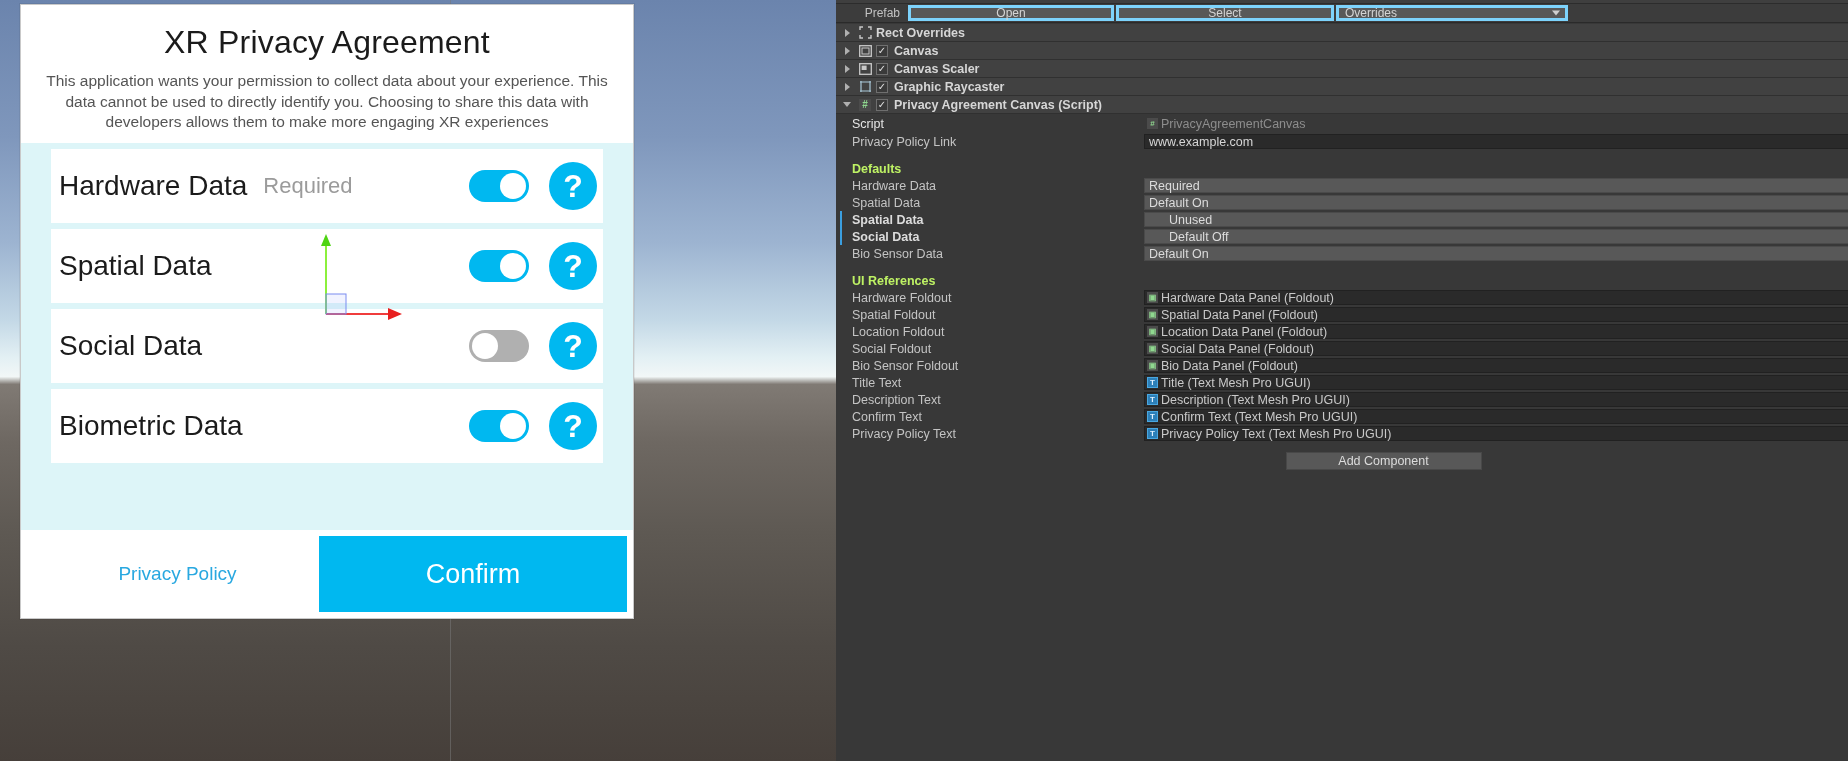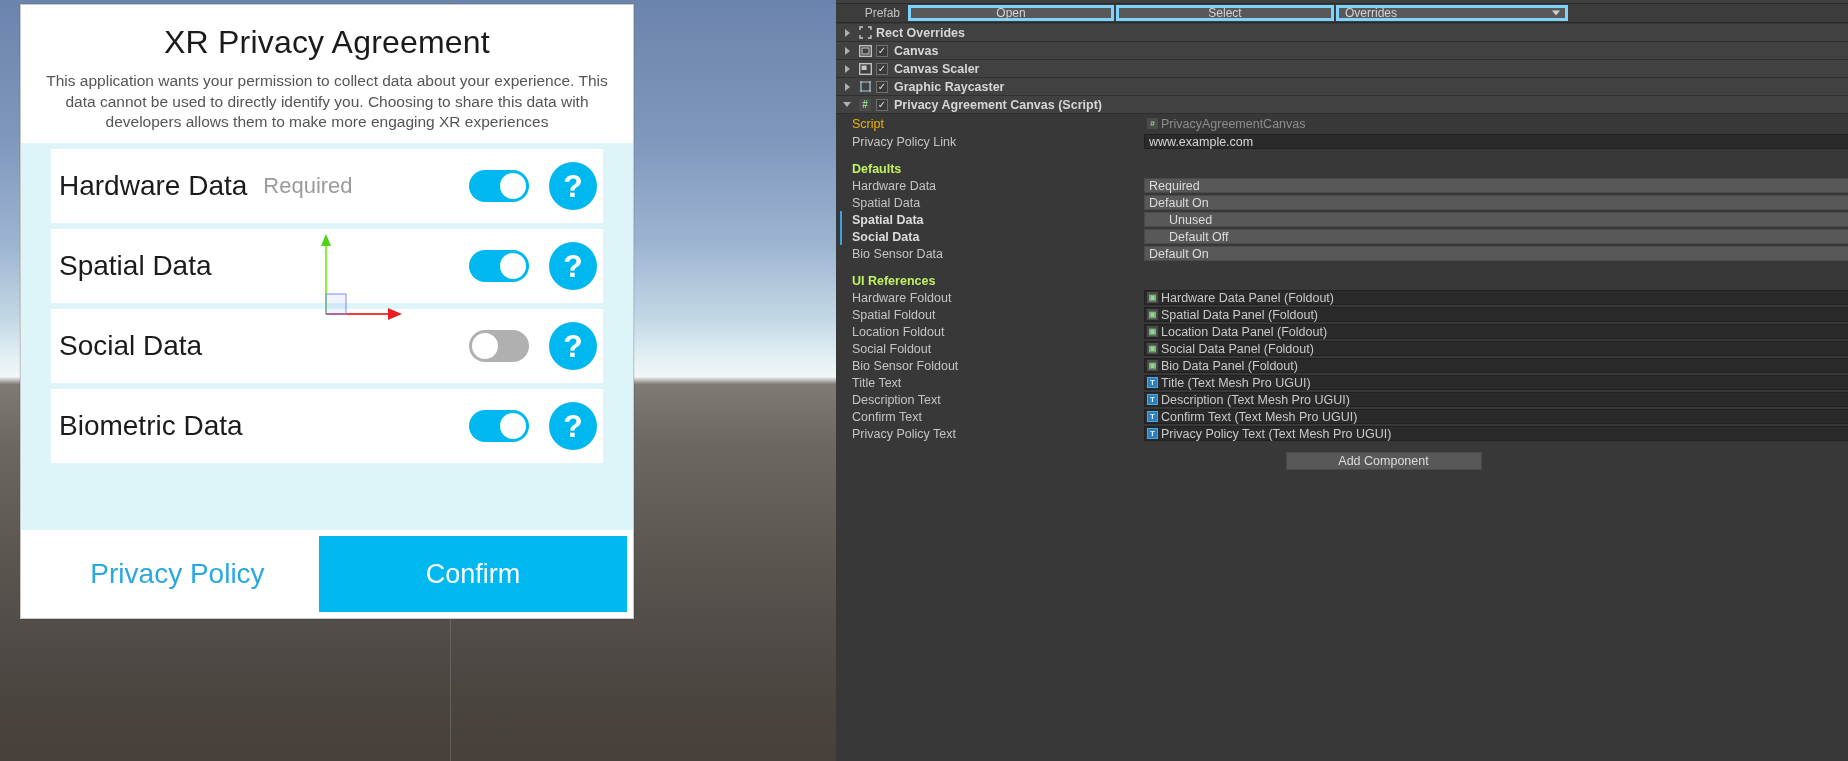--- a/index.html
+++ b/index.html
@@ -80,21 +80,21 @@
     color: #ffffff; font-size: 32px; font-weight: bold;
     display: flex; align-items: center; justify-content: center;
     flex: none; line-height: 1;
   }
 
   #xr-footer {
     position: absolute; left: 0; bottom: 0; width: 100%; height: 88px;
     background: #ffffff; display: flex; align-items: center;
   }
   #privacy-policy-link {
-    flex: 1; text-align: center; color: #29a8e0; font-size: 28px;
+    flex: 1; text-align: center; color: #29a8e0; font-size: 19px;
     text-decoration: none;
     padding-left: 15px;
   }
   #confirm-button {
     width: 308px; height: 76px; margin-right: 6px; background: #00b8f0;
     color: #ffffff; font-size: 27px; border: none;
     font-family: "Liberation Sans", sans-serif;
     display: flex; align-items: center; justify-content: center;
   }
 
@@ -158,21 +158,21 @@
   
   .prop-row {
     position: relative; height: 17px; display: flex; align-items: center;
     padding-left: 16px;
   }
   .prop-row .mod-bar {
     position: absolute; left: 4px; top: 0; width: 2px; height: 100%;
     background: #3b9fe0;
   }
   .prop-label { width: 290px; color: #c4c4c4; font-size: 12.5px; }
-  .prop-label.dim { color: #eab308; }
+  .prop-label.dim { color: #e5e5e5; }
   .prop-label.bold { font-weight: bold; color: #dcdcdc; }
   .section-label { font-weight: bold; color: #bef264; font-size: 12.5px; }
 
   .field {
     position: absolute; left: 308px; right: 6px; height: 15px;
     display: flex; align-items: center; font-size: 12.5px;
   }
   .field.objfield {
     background: #2a2a2a; border: 1px solid #212121; color: #c9c9c9; padding-left: 2px;
   }

